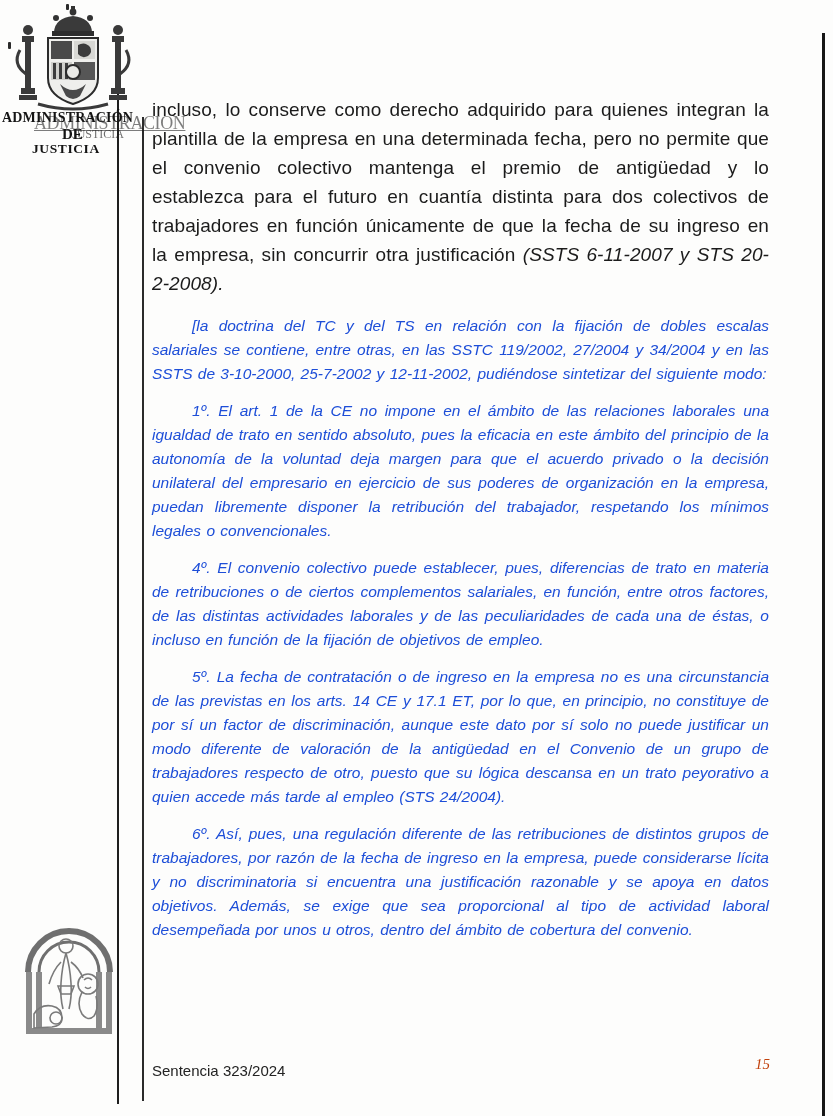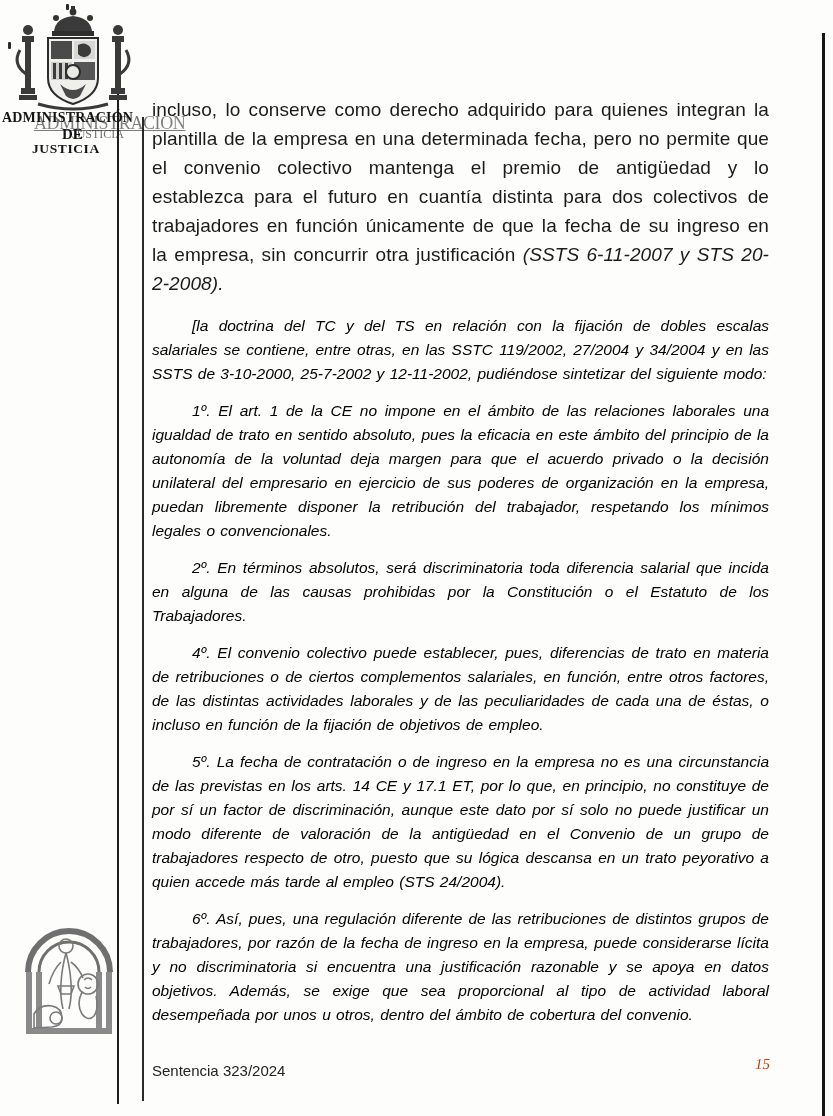--- a/index.html
+++ b/index.html
@@ -22,21 +22,21 @@
   .stamp .l2{position:absolute;left:62px;top:16px;font-weight:bold;font-size:15px;}
   .stamp .l2g{position:absolute;left:72px;top:17px;font-size:12px;opacity:.62;}
   .stamp .l3{position:absolute;left:32px;top:31px;font-weight:bold;font-size:13.5px;letter-spacing:.6px;}
 
   
   .doc-col{position:absolute;left:152px;top:95px;width:617px;}
   p.lead{margin:0 0 16px 0;font-size:19px;line-height:29px;text-align:justify;
          letter-spacing:.1px;word-spacing:1px;}
   p.lead .cite{font-style:italic;}
   p.q{margin:0 0 13px 0;font-size:15.5px;line-height:24px;font-style:italic;
-      text-align:justify;text-indent:40px;word-spacing:1px;color:#000000;}
+      text-align:justify;text-indent:40px;word-spacing:1px;color:#1d4ed8;}
 
   
   .footer-ref{position:absolute;left:152px;top:1062px;font-size:15px;color:#232323;}
   .footer-page{position:absolute;left:720px;top:1056px;width:50px;text-align:right;
                font-family:"Liberation Serif",serif;font-style:italic;font-size:15px;color:#c2410c;}
 
   
   .emblem-bottom{position:absolute;left:22px;top:910px;}
 
   
@@ -100,21 +100,20 @@
     <span class="l2g">JUSTICIA</span>
     <span class="l3">JUSTICIA</span>
   </div>
 </div>
 
 <div class="doc-col">
   <p class="lead"><span>incluso, lo conserve como derecho adquirido para quienes integran la plantilla de la empresa en una determinada fecha, pero no permite que el convenio colectivo mantenga el premio de antigüedad y lo establezca para el futuro en cuantía distinta para dos colectivos de trabajadores en función únicamente de que la fecha de su ingreso en la empresa, sin concurrir otra justificación </span><span class="cite">(SSTS 6-11-2007 y STS 20-2-2008).</span></p>
 
   <p class="q">[la doctrina del TC y del TS en relación con la fijación de dobles escalas salariales se contiene, entre otras, en las SSTC 119/2002, 27/2004 y 34/2004 y en las SSTS de 3-10-2000, 25-7-2002 y 12-11-2002, pudiéndose sintetizar del siguiente modo:</p>
   <p class="q">1º. El art. 1 de la CE no impone en el ámbito de las relaciones laborales una igualdad de trato en sentido absoluto, pues la eficacia en este ámbito del principio de la autonomía de la voluntad deja margen para que el acuerdo privado o la decisión unilateral del empresario en ejercicio de sus poderes de organización en la empresa, puedan libremente disponer la retribución del trabajador, respetando los mínimos legales o convencionales.</p>
-  <p class="q">2º. En términos absolutos, será discriminatoria toda diferencia salarial que incida en alguna de las causas prohibidas por la Constitución o el Estatuto de los Trabajadores.</p>
   <p class="q">4º. El convenio colectivo puede establecer, pues, diferencias de trato en materia de retribuciones o de ciertos complementos salariales, en función, entre otros factores, de las distintas actividades laborales y de las peculiaridades de cada una de éstas, o incluso en función de la fijación de objetivos de empleo.</p>
   <p class="q">5º. La fecha de contratación o de ingreso en la empresa no es una circunstancia de las previstas en los arts. 14 CE y 17.1 ET, por lo que, en principio, no constituye de por sí un factor de discriminación, aunque este dato por sí solo no puede justificar un modo diferente de valoración de la antigüedad en el Convenio de un grupo de trabajadores respecto de otro, puesto que su lógica descansa en un trato peyorativo a quien accede más tarde al empleo (STS 24/2004).</p>
   <p class="q">6º. Así, pues, una regulación diferente de las retribuciones de distintos grupos de trabajadores, por razón de la fecha de ingreso en la empresa, puede considerarse lícita y no discriminatoria si encuentra una justificación razonable y se apoya en datos objetivos. Además, se exige que sea proporcional al tipo de actividad laboral desempeñada por unos u otros, dentro del ámbito de cobertura del convenio.</p>
 </div>
 
 <div class="footer-ref">Sentencia 323/2024</div>
 <div class="footer-page">15</div>
 
 <svg class="emblem-bottom" width="96" height="142" viewBox="0 0 96 142">
   <g stroke="#6f6f6f" fill="none" stroke-width="3">

